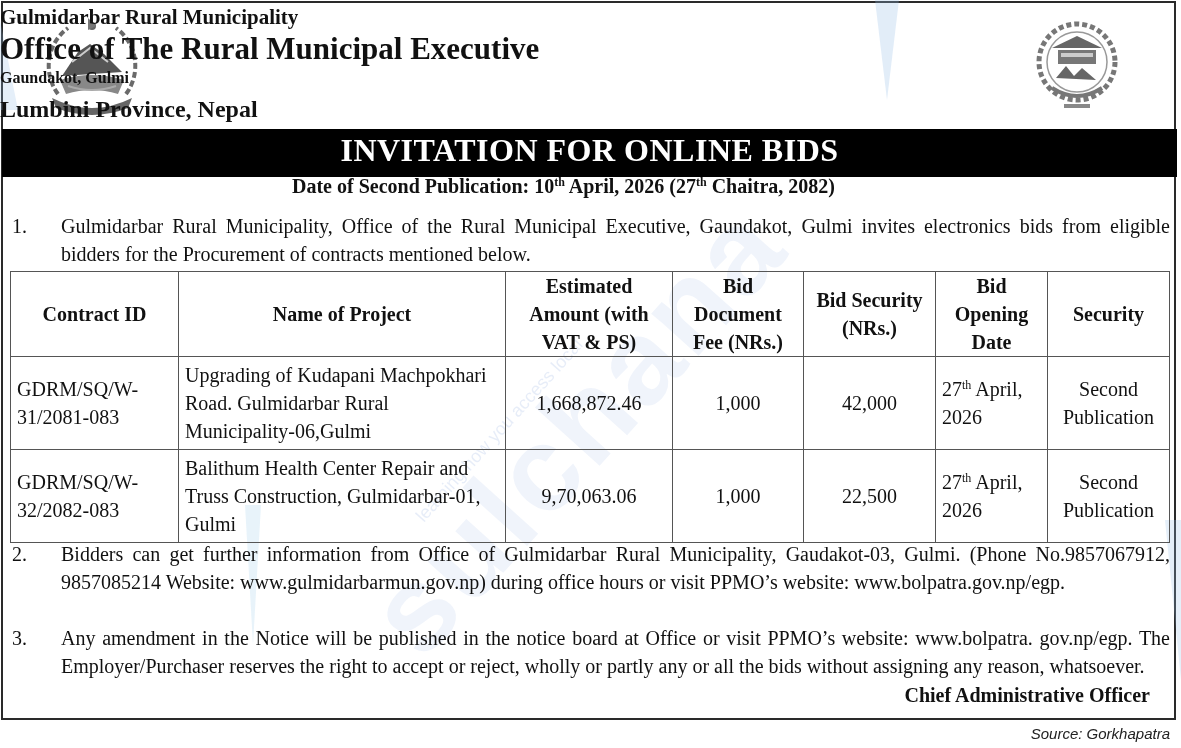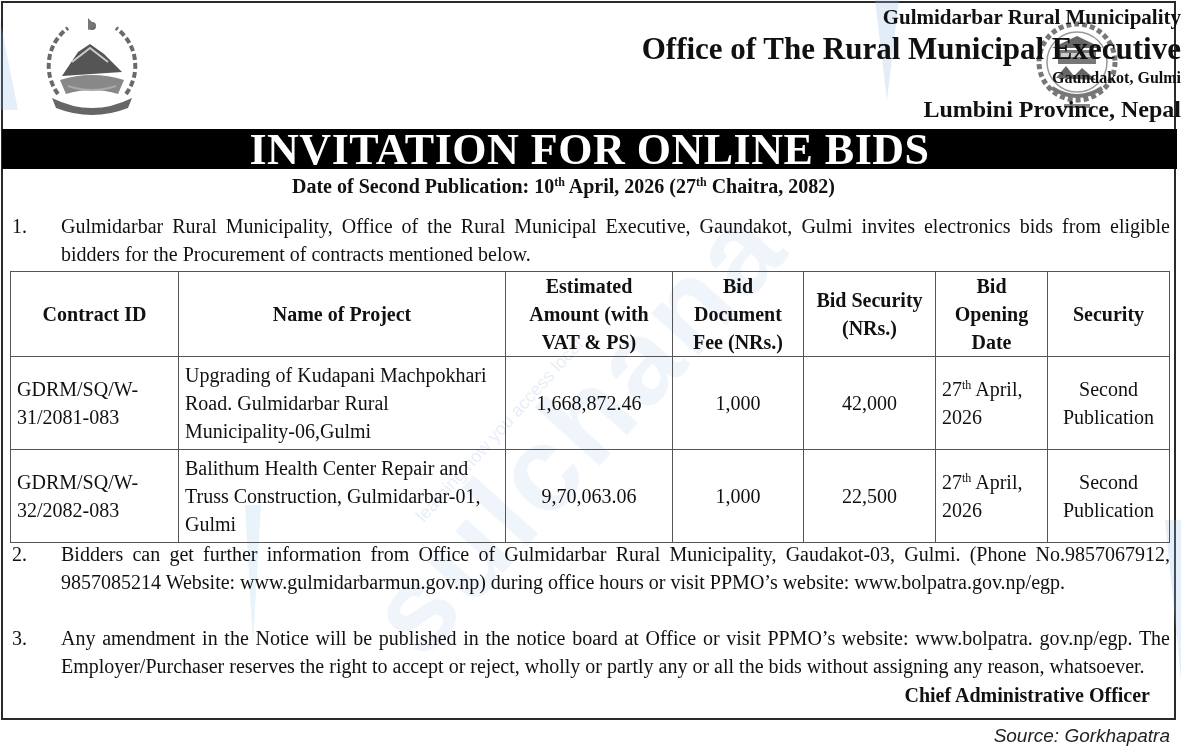--- a/index.html
+++ b/index.html
@@ -29,30 +29,30 @@
     border-left: 12px solid transparent; border-right: 12px solid transparent; border-top: 100px solid rgba(150,190,230,0.28); }
   .wm-shard3 { left: 1165px; top: 520px; width: 0; height: 0;
     border-left: 16px solid transparent; border-top: 160px solid rgba(150,190,230,0.25); }
   .wm-shard4 { left: 245px; top: 505px; width: 0; height: 0;
     border-left: 8px solid transparent; border-right: 8px solid transparent; border-top: 140px solid rgba(150,200,230,0.22); }
 
   .logo { position: absolute; }
   .logo-left { left: 38px; top: 14px; width: 108px; height: 104px; }
   .logo-right { left: 1036px; top: 18px; width: 82px; height: 100px; }
 
-  .hdr { position: absolute; left: 0; width: 1181px; text-align: right; font-weight: bold; }
+  .hdr { position: absolute; left: 0; width: 1181px; text-align: left; font-weight: bold; }
   .hdr1 { top: 5px; font-size: 21px; }
   .hdr2 { top: 31px; font-size: 31px; }
   .hdr3 { top: 69px; font-size: 16px; }
   .hdr4 { top: 96px; font-size: 24px; }
 
   .title-bar {
-    position: absolute; left: 2px; top: 129px; width: 1175px; height: 40px;
+    position: absolute; left: 2px; top: 129px; width: 1175px; height: 48px;
     background: #000; color: #fff; text-align: center; font-weight: bold;
-    font-size: 44px; line-height: 42px; letter-spacing: 0.5px;
+    font-size: 32px; line-height: 42px; letter-spacing: 0.5px;
   }
   .pubdate {
     position: absolute; left: 0; top: 175px; width: 1127px; text-align: center;
     font-weight: bold; font-size: 20px;
   }
   sup { font-size: 0.6em; line-height: 0; vertical-align: 0.55em; }
 
   .para {
     position: absolute; left: 12px; width: 1158px; font-size: 20px; line-height: 28px;
   }
@@ -76,21 +76,21 @@
   .c-sec { width: 119px; text-align: center; }
   .c-open { width: 99px; text-align: left; }
   .c-rem { text-align: center; }
 
   .signature {
     position: absolute; left: 820px; top: 684px; width: 330px; text-align: right;
     font-weight: bold; font-size: 20px;
   }
   .source {
     position: absolute; right: 11px; top: 725px;
-    font-family: "Liberation Sans", sans-serif; font-style: italic; font-size: 19px; color: #222;
+    font-family: "Liberation Sans", sans-serif; font-style: italic; font-size: 15px; color: #222;
   }
 </style>
 </head>
 <body>
 
 <div class="frame"></div>
 
 <div class="wm wm-shard1"></div>
 <div class="wm wm-shard2"></div>
 <div class="wm wm-shard3"></div>

